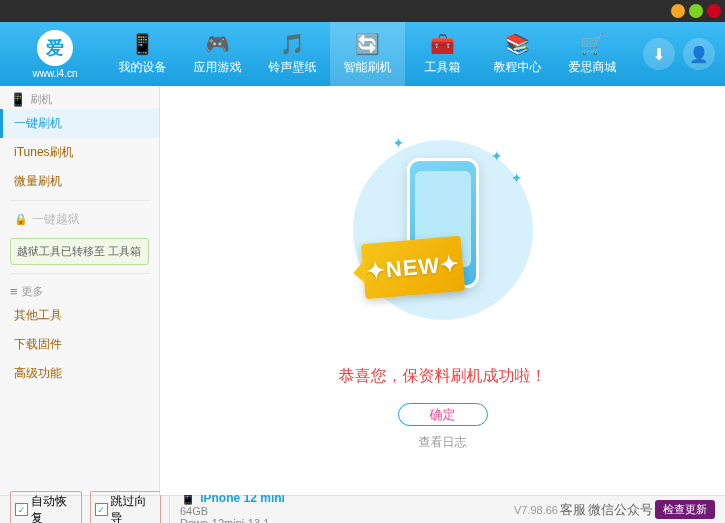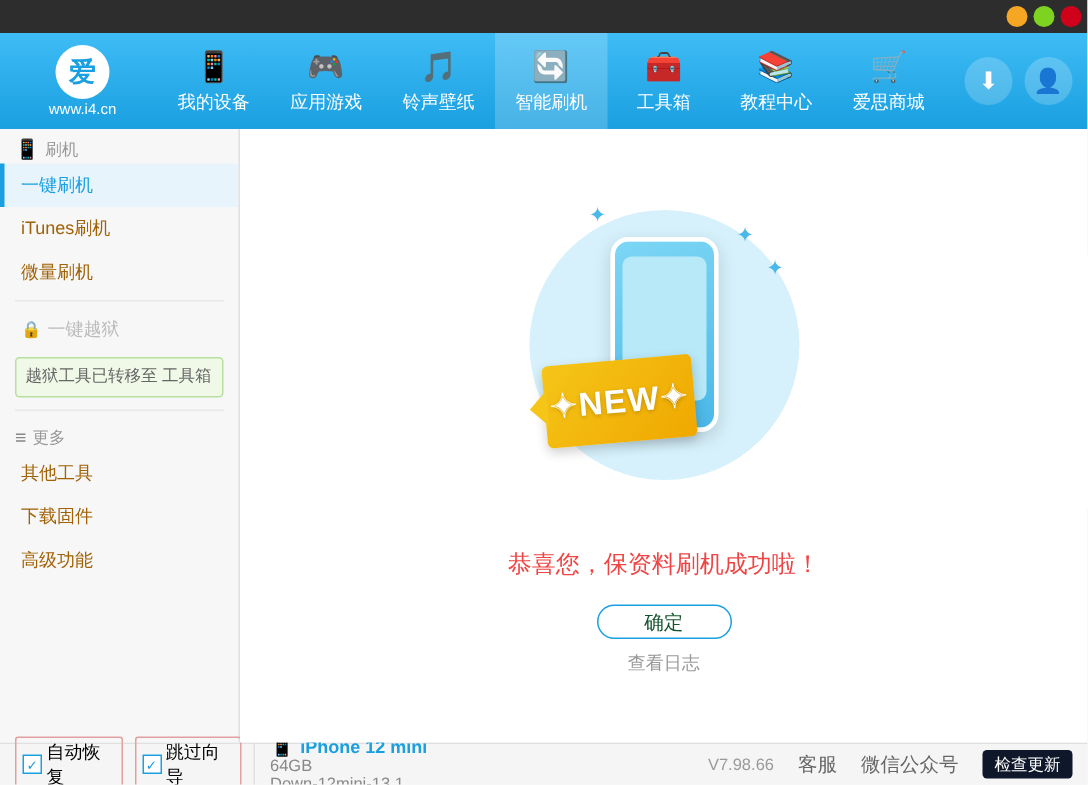--- a/index.html
+++ b/index.html
@@ -268,38 +268,38 @@
       font-size: 16px;
       color: #ef4444;
       margin-bottom: 16px;
       font-weight: 500;
     }
     .confirm-btn {
       width: 90px;
       height: 23px;
       border: 1px solid #1a9fe0;
       background: #fff;
-      color: #14532d;
+      color: #ec4899;
       border-radius: 14px;
       cursor: pointer;
       font-size: 13px;
       margin-bottom: 8px;
       display: flex; align-items: center; justify-content: center;
     }
     .secondary-link {
       font-size: 12px;
       color: #999;
       cursor: pointer;
     }
     .device-name { color: #1a9fe0; font-weight: bold; font-size: 12px; }
     .device-detail { color: #888; font-size: 11px; }
     .footer-version { color: #999; font-size: 11px; }
     .footer-link { color: #666; font-size: 13px; cursor: pointer; }
     .update-btn {
-      background: #0f172a;
+      background: #701a75;
       color: #fff;
       padding: 2px 8px;
       border-radius: 3px;
       font-size: 11px;
       cursor: pointer;
     }
 
     
     .cb-checked {
       width: 13px; height: 13px;
@@ -456,21 +456,21 @@
 
     <div style="padding-left:10px;flex:1;">
       <div style="display:flex;align-items:center;gap:4px;">
         <span style="font-size:13px;color:#1a9fe0;">📱</span>
         <span class="device-name">iPhone 12 mini</span>
       </div>
       <div class="device-detail">64GB</div>
       <div class="device-detail">Down-12mini-13,1</div>
     </div>
 
-    <div style="display:flex;align-items:center;gap:16px;margin-left:auto;text-align:right;">
+    <div style="display:flex;align-items:center;gap:2px;margin-left:auto;text-align:right;">
       <span class="footer-version">V7.98.66</span>
       <span class="footer-link">客服</span>
       <span class="footer-link">微信公众号</span>
       <span class="update-btn">检查更新</span>
     </div>
   </div>
 
 </div>
 
 </body></html>

